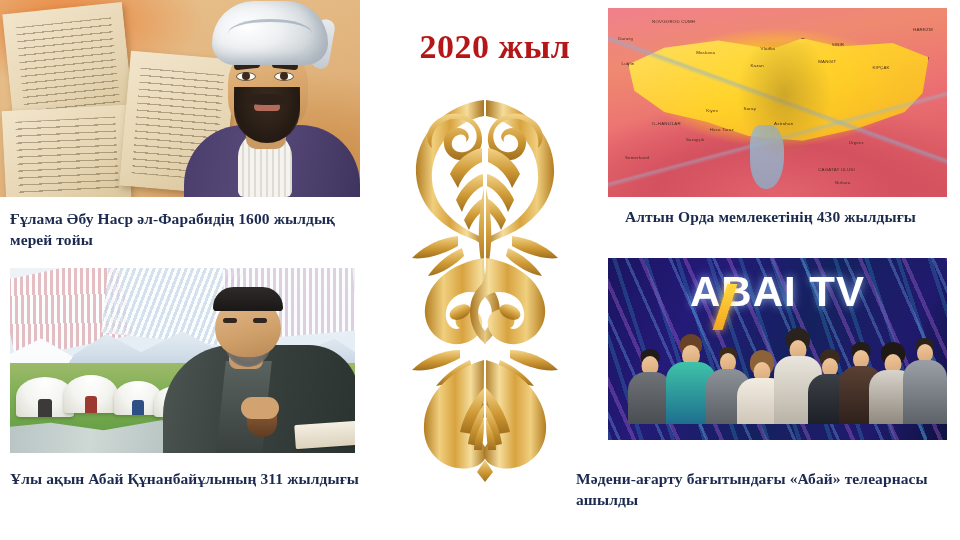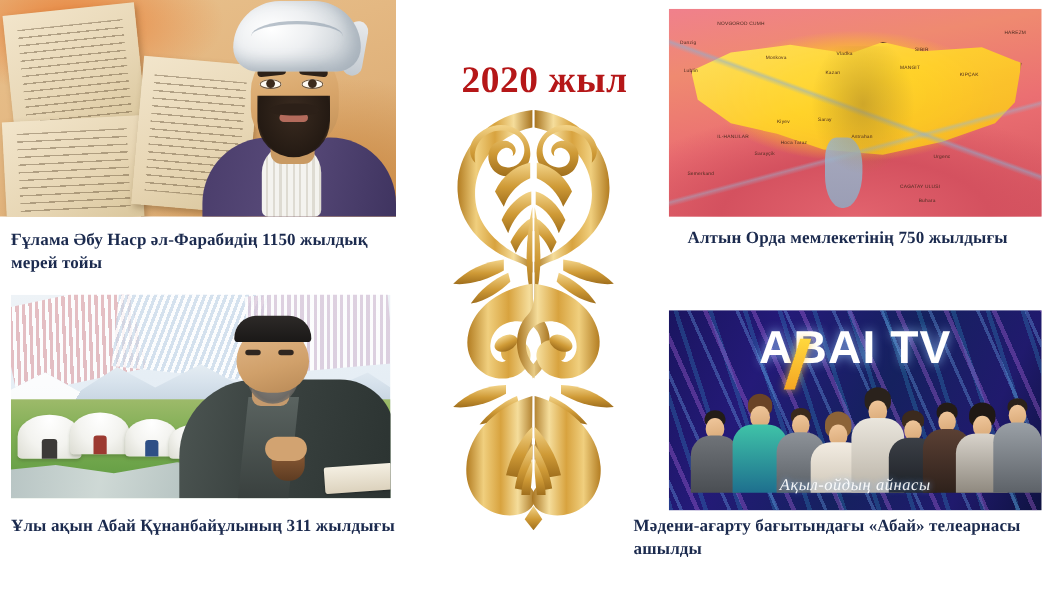--- a/index.html
+++ b/index.html
@@ -22,21 +22,20 @@
     top: 30px;
     width: 230px;
     text-align: center;
     font-family: "Liberation Serif", "DejaVu Serif", serif;
     font-size: 34px;
     font-weight: 700;
     color: #b51718;
     letter-spacing: 0.5px;
     line-height: 1;
     white-space: nowrap;
-    margin-top: 27px;
   }
 
   
   .caption {
     position: absolute;
     font-family: "Liberation Serif", "DejaVu Serif", serif;
     font-size: 15.5px;
     font-weight: 700;
     color: #1b2a4e;
     line-height: 1.38;
@@ -307,21 +306,21 @@
       linear-gradient(165deg, rgba(120,160,200,.0) 62%, rgba(150,185,215,.45) 63%, rgba(150,185,215,0) 64.5%);
   }
   #map-sea {
     position: absolute; left: 42%; top: 62%; width: 10%; height: 34%;
     background: linear-gradient(180deg, #9fb9cf 0%, #8fa9c2 100%);
     border-radius: 30% 40% 50% 45%;
     opacity: .85;
   }
 
   
-  #photo-abaitv { left: 608px; top: 258px; width: 339px; height: 182px; margin-top: 24px; }
+  #photo-abaitv { left: 608px; top: 258px; width: 339px; height: 182px; }
   #tv-bg {
     position: absolute; inset: 0;
     background:
       repeating-linear-gradient(66deg,
         rgba(255,255,255,0) 0px, rgba(255,255,255,0) 9px,
         rgba(120,190,255,.30) 9px, rgba(120,190,255,.30) 12px,
         rgba(255,255,255,0) 12px, rgba(255,255,255,0) 22px,
         rgba(190,110,230,.32) 22px, rgba(190,110,230,.32) 26px,
         rgba(255,255,255,0) 26px, rgba(255,255,255,0) 40px),
       repeating-linear-gradient(72deg,
@@ -397,21 +396,21 @@
     <div class="brow" id="brow-l"></div>
     <div class="brow" id="brow-r"></div>
     <div class="eye" id="eye-l"></div>
     <div class="eye" id="eye-r"></div>
     <div class="pupil" id="pupil-l"></div>
     <div class="pupil" id="pupil-r"></div>
     <div id="turban-tail"></div>
     <div id="farabi-turban"></div>
   </div>
 </div>
-<div class="caption" id="caption-farabi">Ғұлама Әбу Наср әл-Фарабидің  1150 жылдық мерей тойы</div>
+<div class="caption" id="caption-farabi">Ғұлама Әбу Наср әл-Фарабидің  1600 жылдық мерей тойы</div>
 
 <div class="photo" id="photo-abai">
   <div id="abai-sky"></div>
   <div class="book-fan" id="fan1"></div>
   <div class="book-fan" id="fan2"></div>
   <div class="book-fan" id="fan3"></div>
   <div id="abai-mountains"></div>
   <div id="abai-steppe"></div>
   <div id="abai-stream"></div>
   <div class="yurt" id="yurt1">
@@ -462,21 +461,21 @@
   <div class="map-tiny" style="left:30%;top:63%;">Hoca Taraz</div>
   <div class="map-tiny" style="left:23%;top:68%;">Sarayçik</div>
   <div class="map-tiny" style="left:71%;top:70%;">Urgenc</div>
   <div class="map-tiny" style="left:62%;top:84%;">CAGATAY ULUSI</div>
   <div class="map-tiny" style="left:67%;top:91%;">Buhara</div>
   <div class="map-tiny" style="left:5%;top:78%;">Semerkand</div>
   <div class="map-tiny" style="left:13%;top:60%;">IL-HANLILAR</div>
   <div class="map-tiny" style="left:90%;top:10%;">HAREZM</div>
   <div class="map-tiny" style="left:78%;top:30%;">KIPÇAK</div>
 </div>
-<div class="caption" id="caption-altynorda">Алтын Орда мемлекетінің  750 жылдығы</div>
+<div class="caption" id="caption-altynorda">Алтын Орда мемлекетінің  430 жылдығы</div>
 
 <div class="photo" id="photo-abaitv">
   <div id="tv-bg"></div>
   <div id="tv-logo">ABAI TV</div>
   <div id="tv-slash"></div>
   <div id="tv-people">
     <div class="person" style="left:6%;width:13%;height:76%;">
       <div class="hair" style="width:19px;height:15px;bottom:60px;background:#221c18;"></div>
       <div class="head" style="width:17px;height:20px;bottom:48px;"></div>
       <div class="body" style="height:52px;background:linear-gradient(180deg,#6f7378,#4a4e53);"></div>
@@ -515,21 +514,20 @@
       <div class="hair" style="width:24px;height:22px;bottom:60px;background:#1f1814;"></div>
       <div class="head" style="width:17px;height:20px;bottom:50px;"></div>
       <div class="body" style="height:54px;background:linear-gradient(180deg,#d8d3cb,#8f897f);"></div>
     </div>
     <div class="person" style="left:87%;width:13%;height:90%;">
       <div class="hair" style="width:18px;height:14px;bottom:72px;background:#2b211a;"></div>
       <div class="head" style="width:16px;height:19px;bottom:61px;"></div>
       <div class="body" style="height:64px;background:linear-gradient(180deg,#9aa0a6,#5d6268);"></div>
     </div>
   </div>
-  <div id="tv-tagline">Ақыл-ойдың айнасы</div>
 </div>
 <div class="caption" id="caption-abaitv">Мәдени-ағарту бағытындағы «Абай» телеарнасы ашылды</div>
 
 <div id="ornament">
   <svg viewBox="0 0 174 394" width="174" height="394" xmlns="http://www.w3.org/2000/svg" aria-hidden="true">
     <defs>
       <linearGradient id="goldGrad" x1="0" y1="0" x2="1" y2="0">
         <stop offset="0%" stop-color="#b37d22"></stop>
         <stop offset="25%" stop-color="#f0cf7e"></stop>
         <stop offset="50%" stop-color="#d8a33f"></stop>

